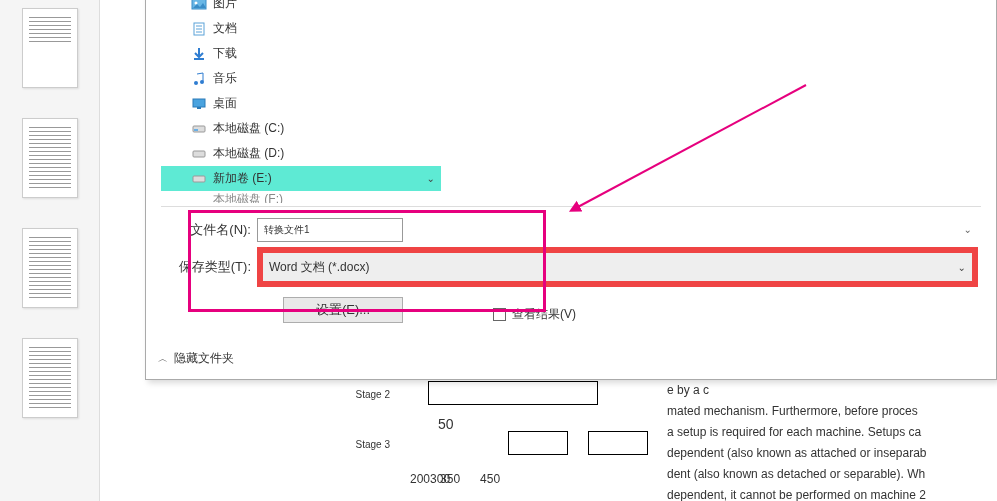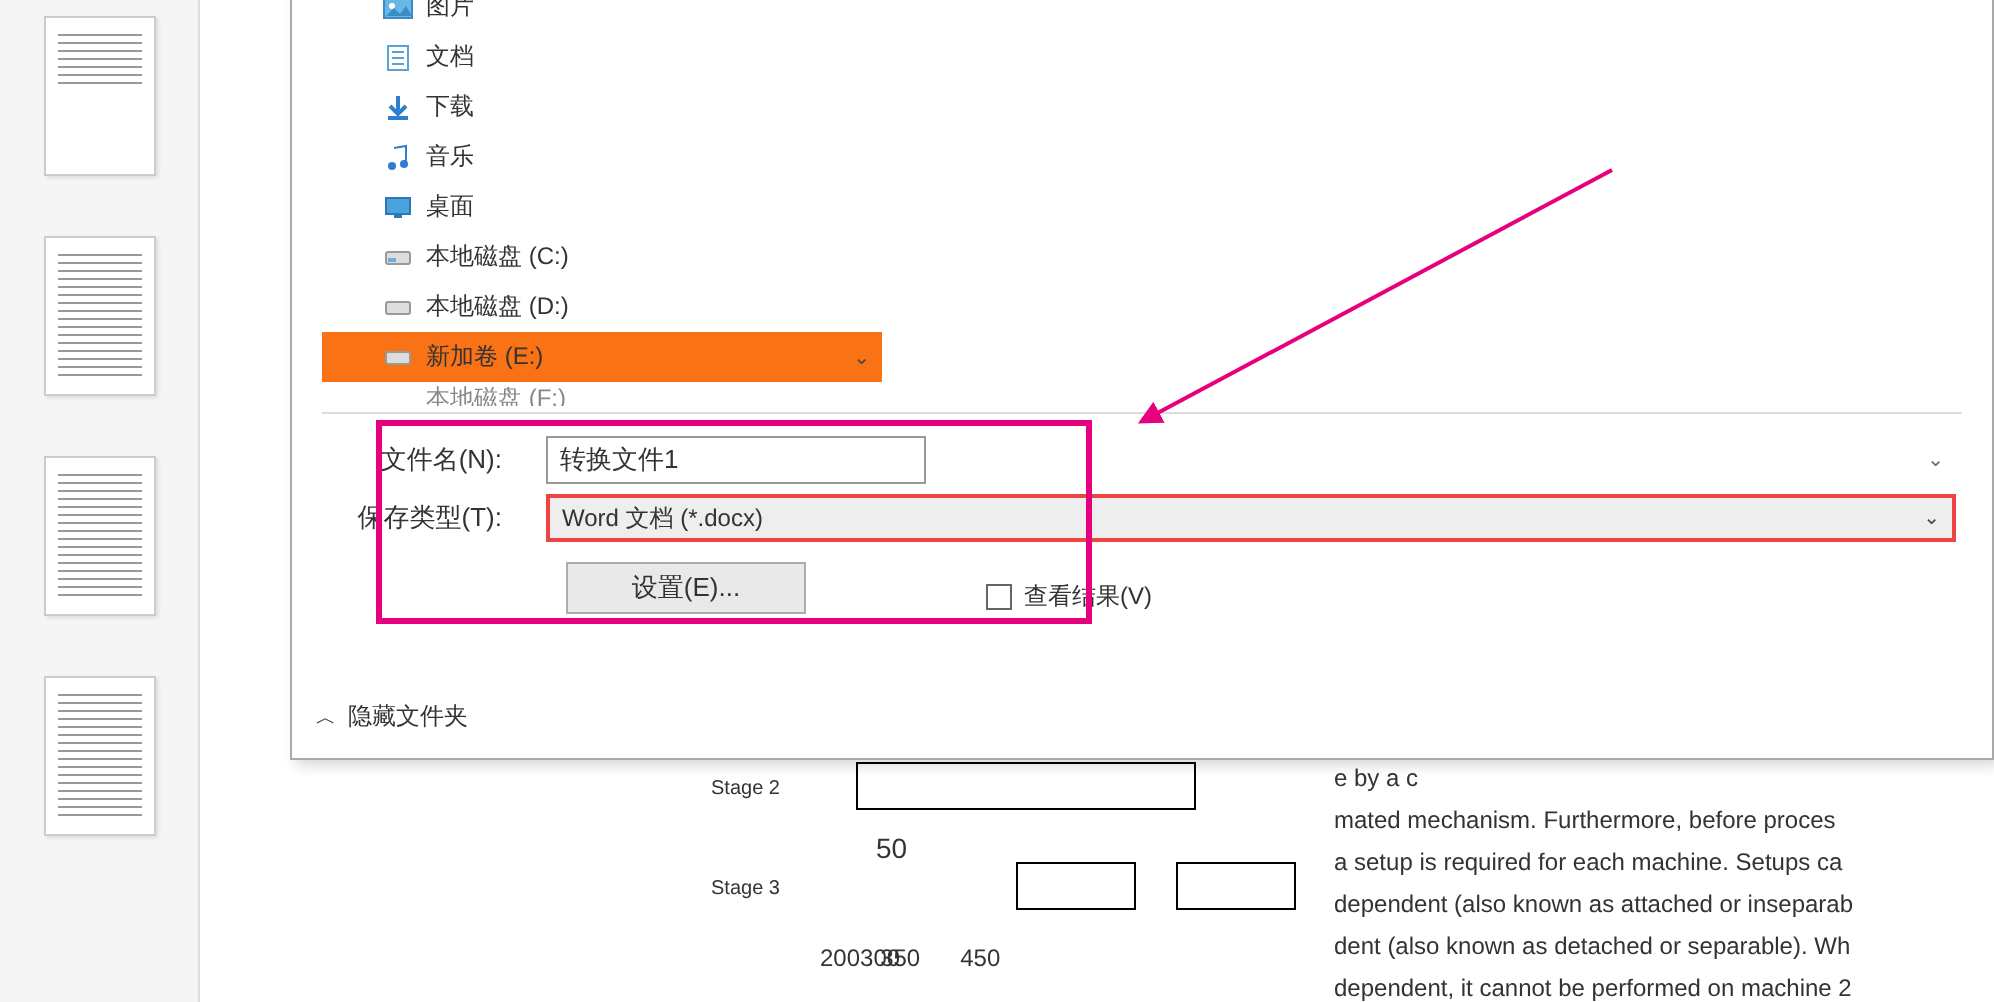--- a/index.html
+++ b/index.html
@@ -14,27 +14,27 @@
 .doc-text .hr{border-top:2px solid #000;margin:6px 0 50px 0}
 .stage-chart{position:absolute;left:210px;top:380px;width:400px;font-family:"Times New Roman",serif}
 .stage-row{display:flex;align-items:center;gap:18px;margin-bottom:18px;height:28px}
 .stage-label{width:60px;text-align:right;font-size:10px}
 .stage-bars{position:relative;flex:1;height:26px}
 .bar{position:absolute;top:0;height:24px;border:1px solid #000;background:#fff}
 .axis-ticks{position:absolute;left:290px;top:472px;font-size:13px;display:flex;font-family:"Times New Roman",serif}
 .dialog{position:absolute;left:145px;top:-10px;width:852px;height:390px;background:#fff;border:1px solid #aaa;box-shadow:3px 3px 6px rgba(0,0,0,.15)}
 .tree{position:absolute;left:15px;top:0;width:280px}
 .tree-item{display:flex;align-items:center;gap:6px;padding:4px 6px 4px 30px;font-size:13px;color:#222}
-.tree-item.sel{background:#f97316}
+.tree-item.sel{background:#5eead4}
 .tree-icon{width:16px;height:16px;display:inline-flex;align-items:center;justify-content:center}
 .fields{position:absolute;left:25px;top:222px;right:18px}
 .field-row{display:flex;align-items:center;margin:5px 0}
-.field-label{width:80px;text-align:right;margin-right:22px;font-size:13px}
-.field-input{flex:1;height:24px;border:1px solid #999;padding:2px 6px;background:#fff;font-size:13px}
-.field-combo{flex:1;height:24px;border:2px solid #ef4444;background:#eee;padding:2px 6px;font-size:13px;display:flex;align-items:center;justify-content:space-between}
+.field-label{width:80px;text-align:right;margin-right:6px;font-size:13px}
+.field-input{flex:1;height:24px;border:1px solid #999;padding:2px 6px;background:#fff;font-size:10px}
+.field-combo{flex:1;height:40px;border:6px solid #ef4444;background:#eee;padding:2px 6px;font-size:13px;display:flex;align-items:center;justify-content:space-between}
 .btn{height:26px;padding:0 20px;background:#e9e9e9;border:1px solid #adadad;font-size:13px;display:inline-flex;align-items:center;justify-content:center;cursor:pointer}
 .btn.primary{border:1px solid #0078d7}
 .settings-row{display:flex;align-items:flex-end;gap:90px;margin-top:10px;margin-left:112px}
 .chk{display:flex;align-items:center;gap:6px;color:#1a6fb3;font-size:13px}
 .chk-box{width:13px;height:13px;border:1px solid #666;background:#fff}
 .footer{position:absolute;left:12px;right:16px;bottom:12px;display:flex;align-items:center;justify-content:space-between}
 .hide-folders{display:flex;align-items:center;gap:6px;font-size:13px;cursor:pointer}
 .caret{font-size:10px}
 .highlight-box{position:absolute;left:188px;top:210px;width:358px;height:102px;border:3px solid #e6007e;pointer-events:none}
 .arrow-svg{position:absolute;left:556px;top:80px;width:260px;height:140px;pointer-events:none}

